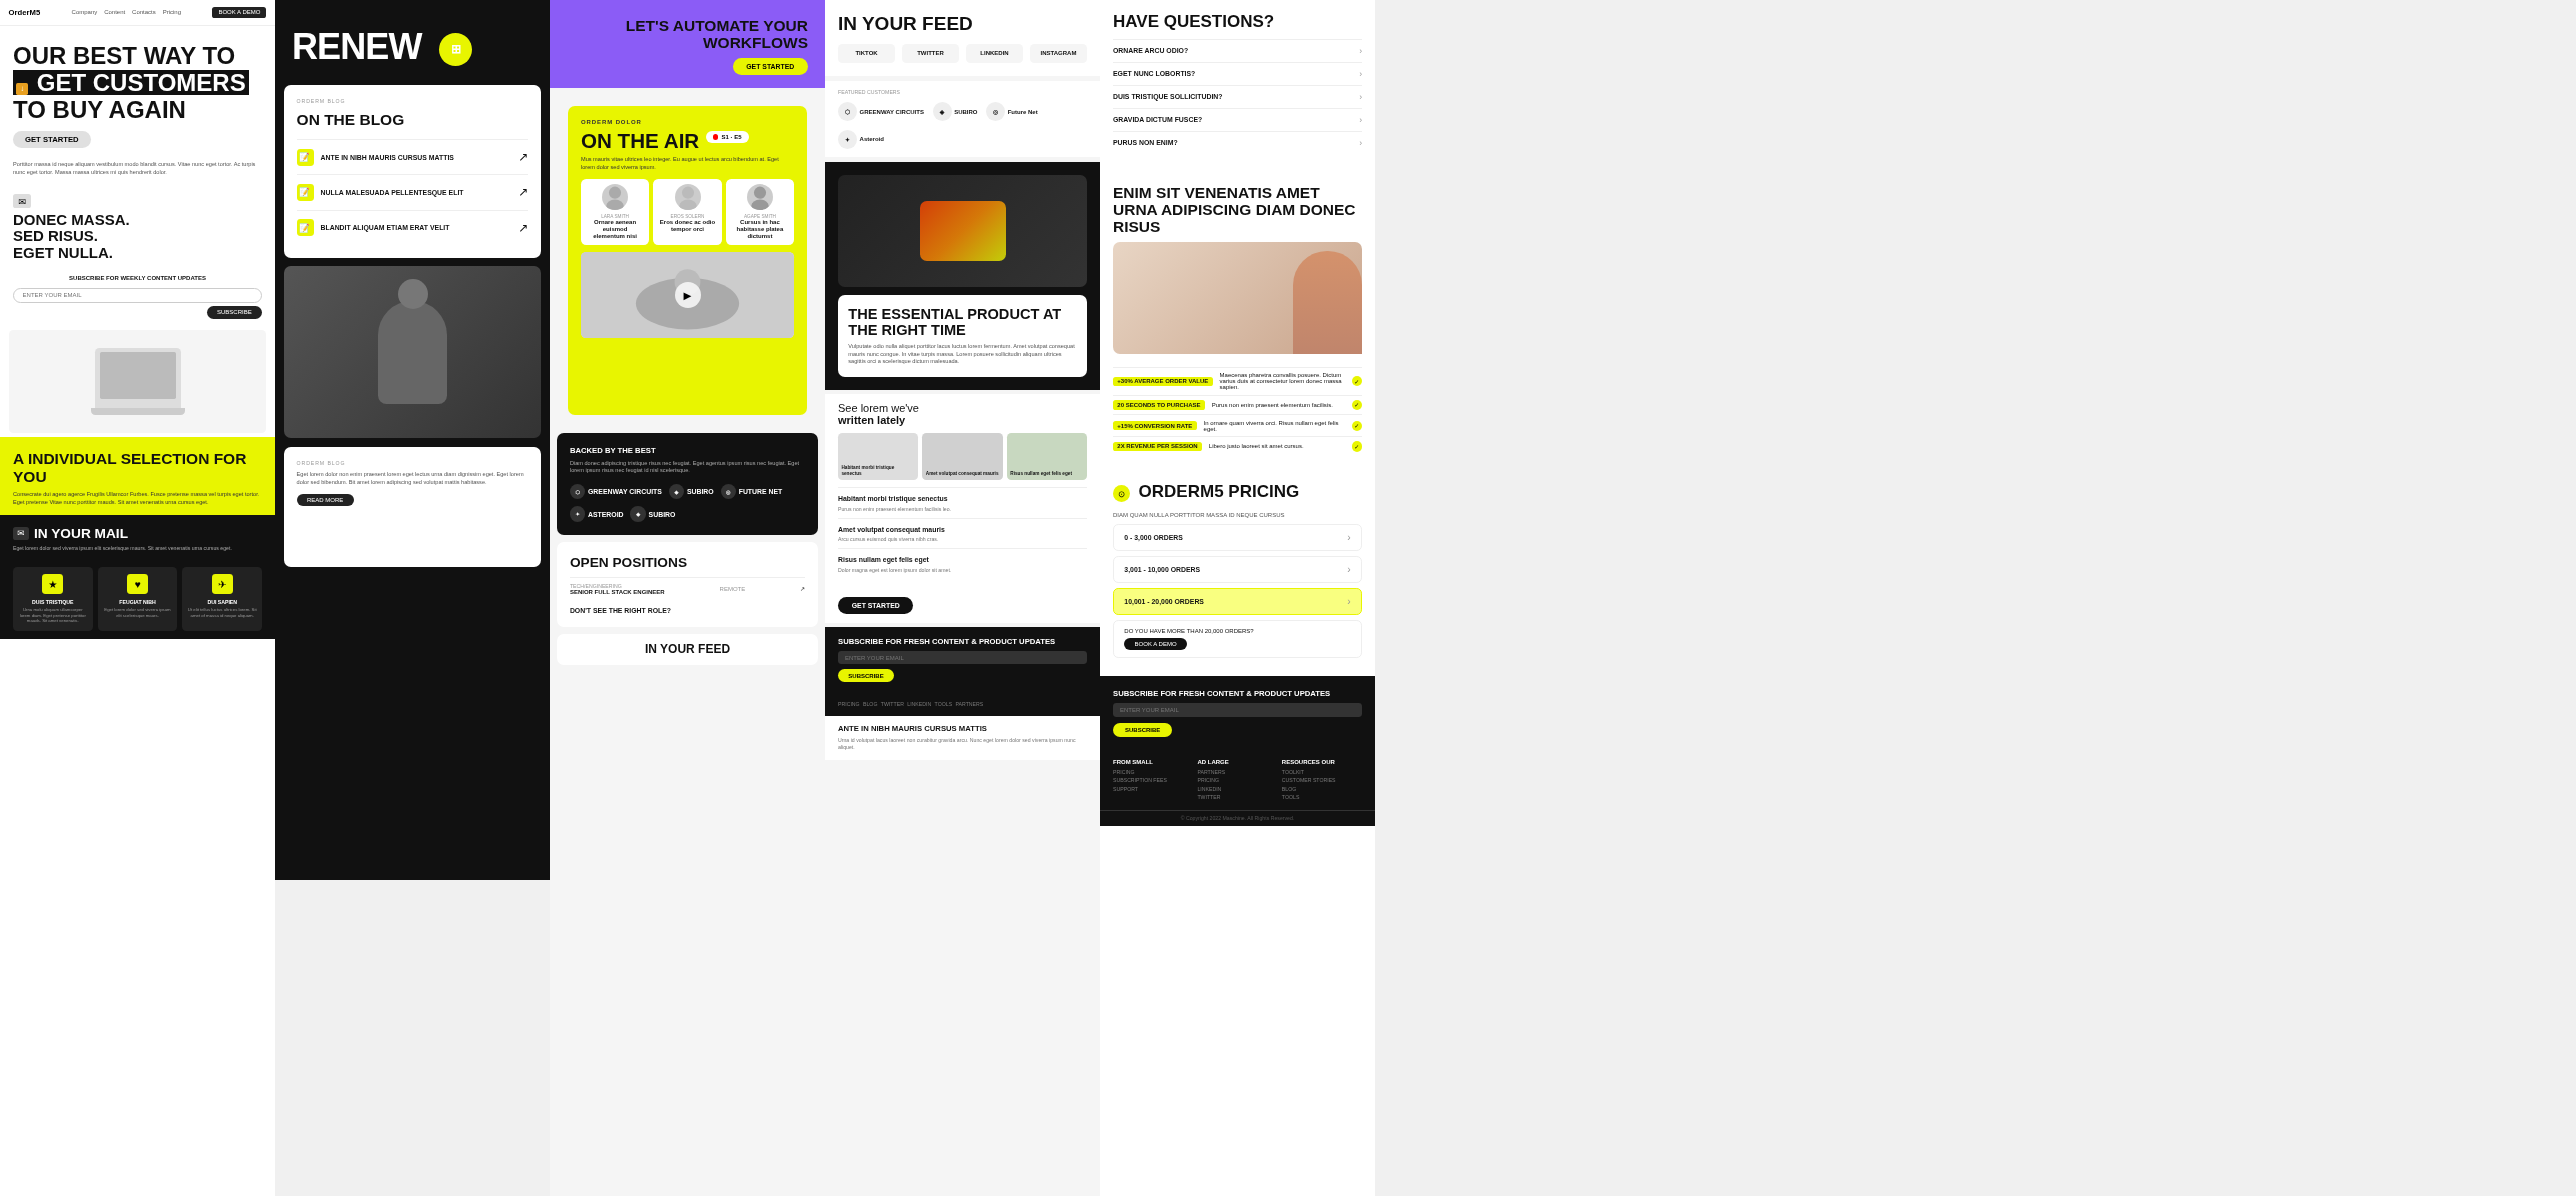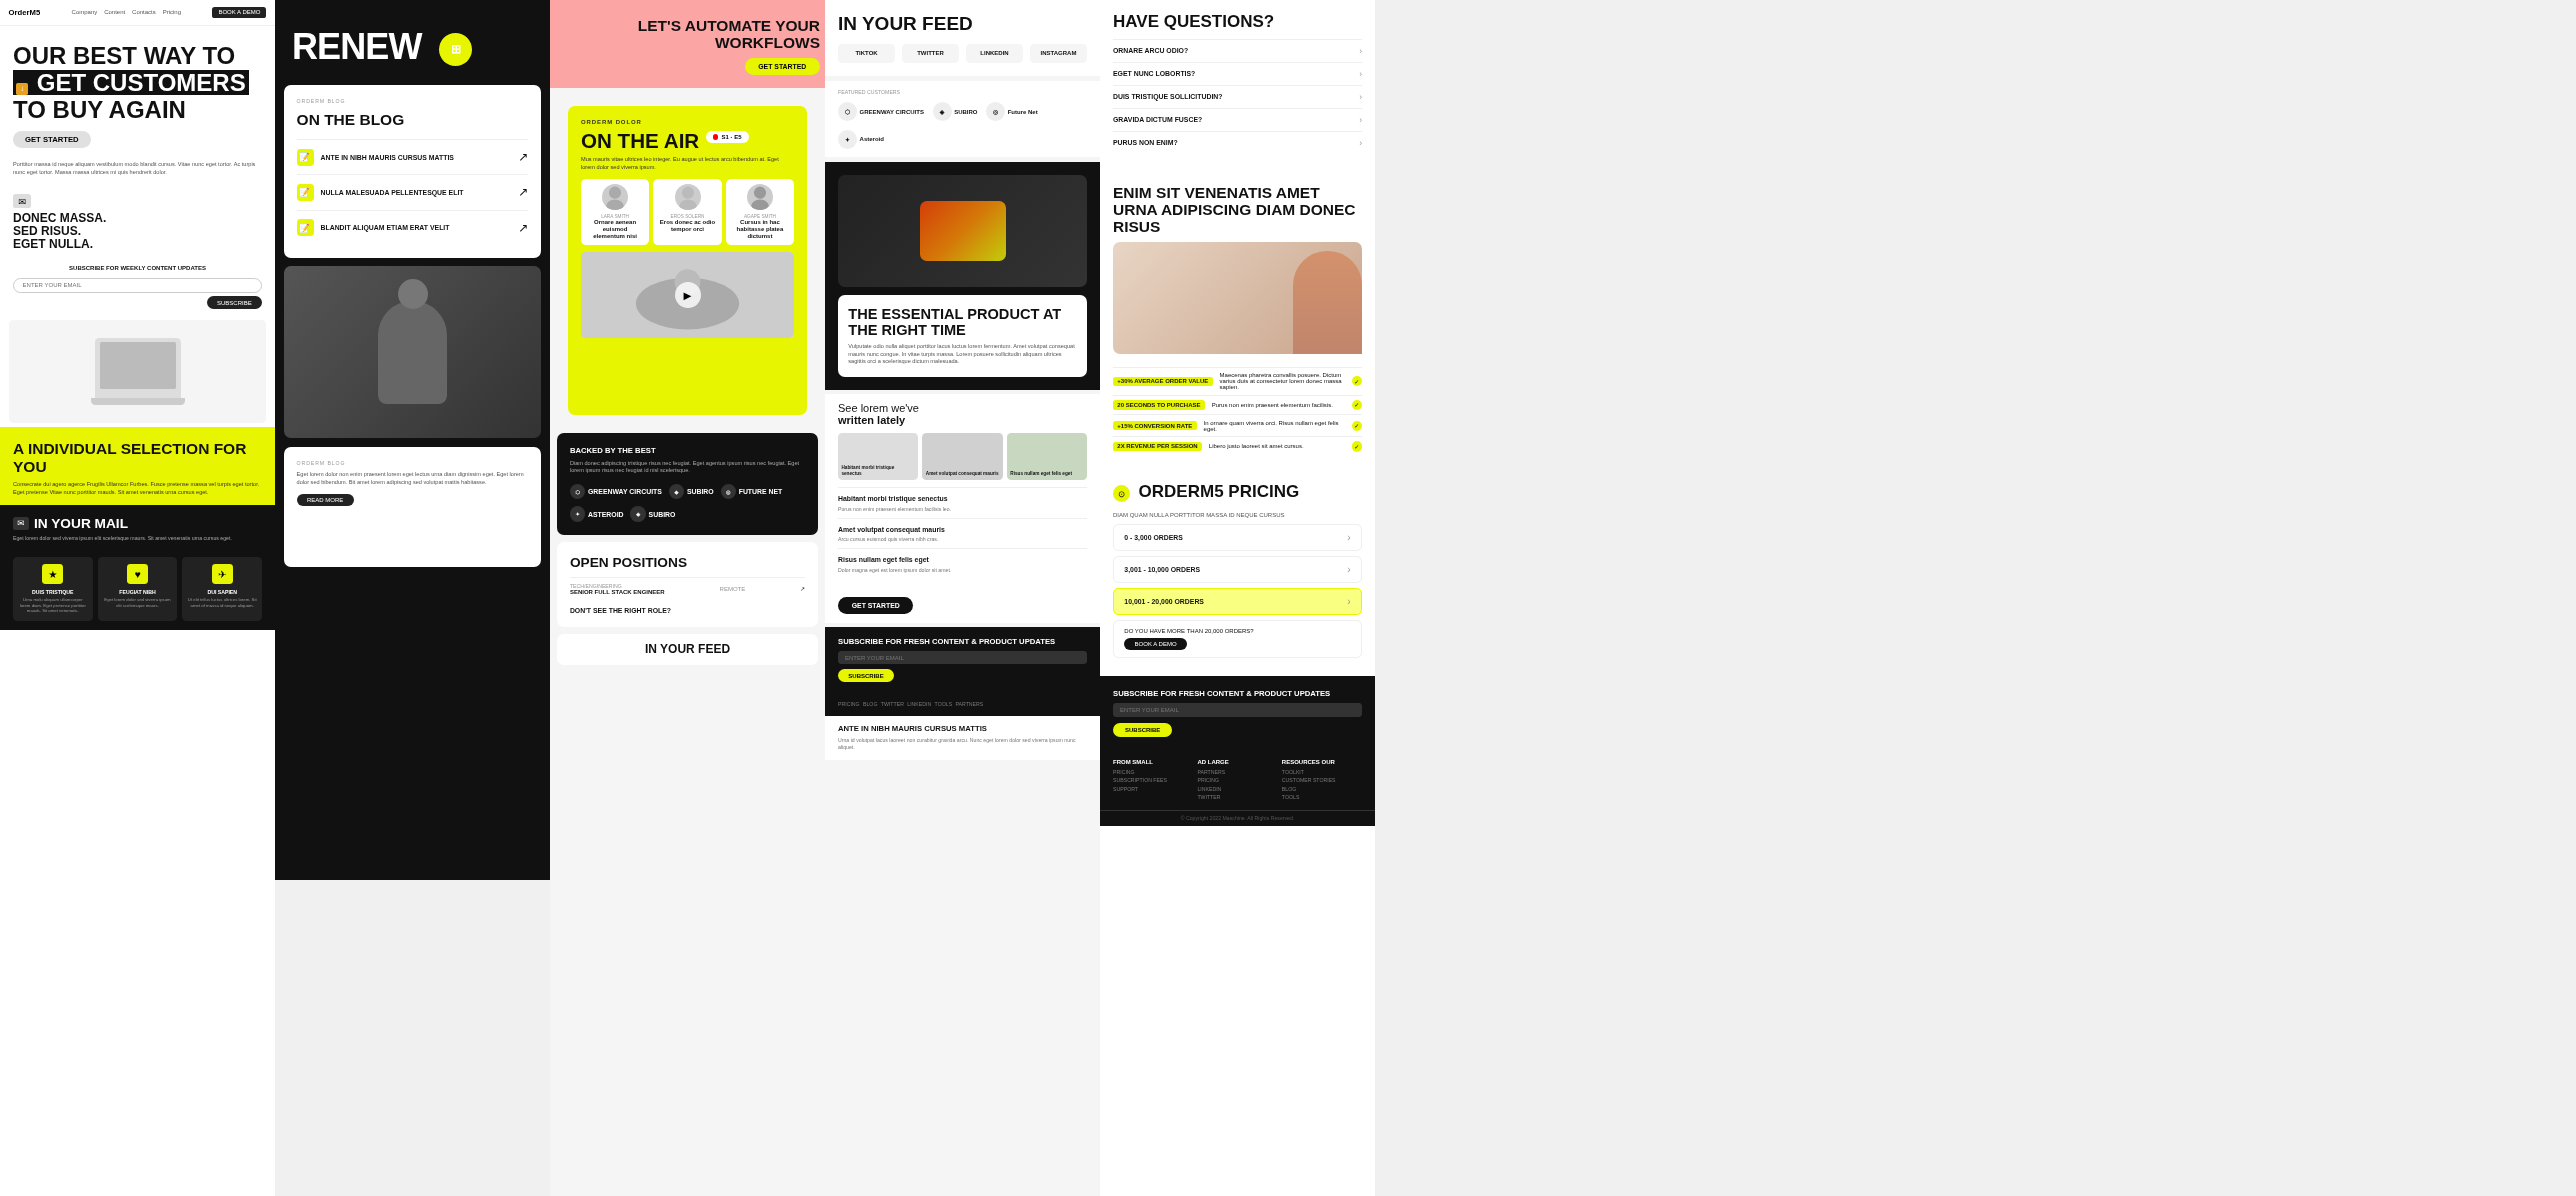--- a/index.html
+++ b/index.html
@@ -68,21 +68,21 @@
       padding: 4.3px 13px;
       font-size: 5.6px;
       color: #555;
       line-height: 1.4;
     }
     .col1-section2 {
       padding: 13px 13px 6.9px;
       background: #fff;
     }
     .col1-section2 h2 {
-      font-size: 12px;
+      font-size: 15px;
       font-weight: 900;
       text-transform: uppercase;
       color: #111;
       line-height: 1.1;
     }
     .col1-subscribe {
       padding: 6.9px 13px;
       background: #fff;
     }
     .col1-subscribe .sub-label {
@@ -373,22 +373,22 @@
 
     
     .col3 {
       width: 275px;
       height: 1197px;
       flex-shrink: 0;
       overflow: hidden;
       background: #f5f5f5;
     }
     .col3-automate {
-      background: #fca5a5;
-      padding: 17px 5px 13px;
+      background: #8b5cf6;
+      padding: 17px 17px 13px;
       text-align: right;
     }
     .col3-automate h2 {
       font-size: 15.5px;
       font-weight: 900;
       text-transform: uppercase;
       color: #111;
       line-height: 1.1;
     }
     .col3-automate-btn {

